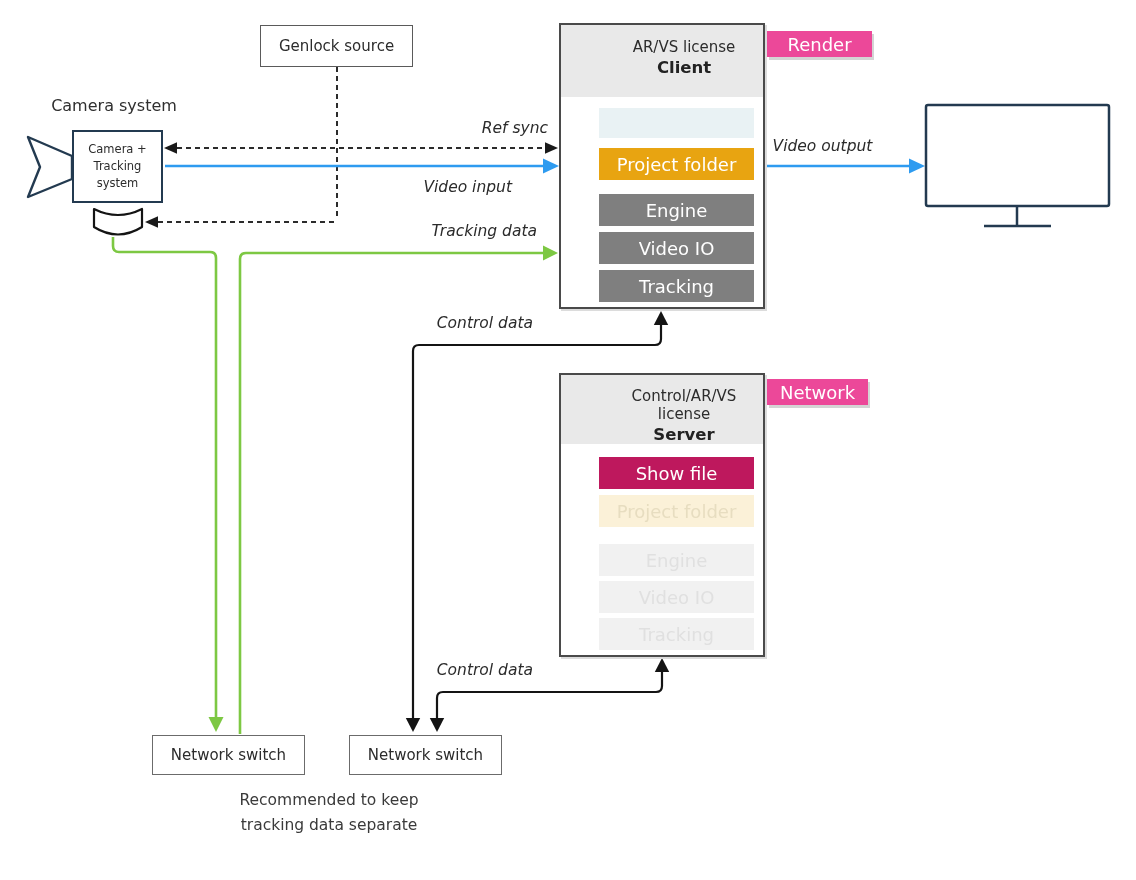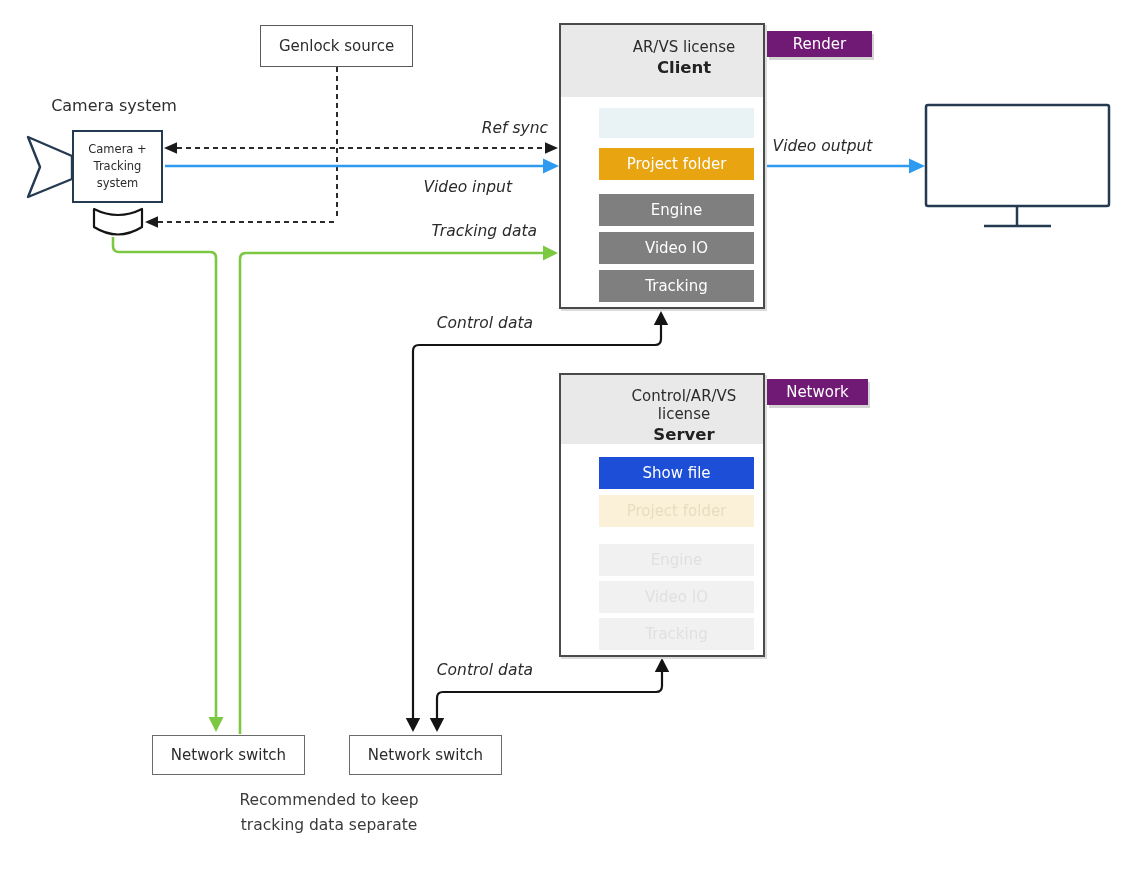--- a/index.html
+++ b/index.html
@@ -25,30 +25,30 @@
     box-shadow:2px 2px 0 #dcdcdc;
   }
   .stack-header{
     position:absolute;left:0;top:0;right:0;background:#e9e9e9;text-align:center;padding-left:44px;
   }
   .stack-header .l1{font-size:15px;color:#2c2c2c;}
   .stack-header .l2{font-size:16.5px;font-weight:bold;color:#222;margin-top:2px;}
   .row{
     position:absolute;left:9px;right:9px;height:32px;
     display:flex;align-items:center;justify-content:center;
-    font-size:15px;color:#ffffff;margin-left:29px;
+    font-size:18px;color:#ffffff;margin-left:29px;
   }
   .row.empty{background:#e9f2f4;}
   .row.orange{background:#e8a411;}
   .row.gray{background:#7f7f7f;}
-  .row.teal{background:#1d4ed8;text-align:right;}
+  .row.teal{background:#be185d;text-align:right;}
   .row.faded-orange{background:#fbf1d8;color:#e7ddc0;}
   .row.faded{background:#f1f1f1;color:#e0e0e0;}
   .badge{
-    position:absolute;z-index:3;background:#701a75;color:#ffffff;font-size:15px;
+    position:absolute;z-index:3;background:#ec4899;color:#ffffff;font-size:18px;
     display:flex;align-items:center;justify-content:center;box-shadow:2px 3px 0 #d4d4d4;
   }
   .conn-label{
     position:absolute;z-index:2;font-style:italic;font-size:15.5px;color:#2b2b2b;
   }
   .note{
     position:absolute;z-index:2;font-size:15.5px;line-height:1.6;text-align:center;color:#3a3a3a;
   }
   .ta-r{text-align:right;} .ta-c{text-align:center;}
 </style>

